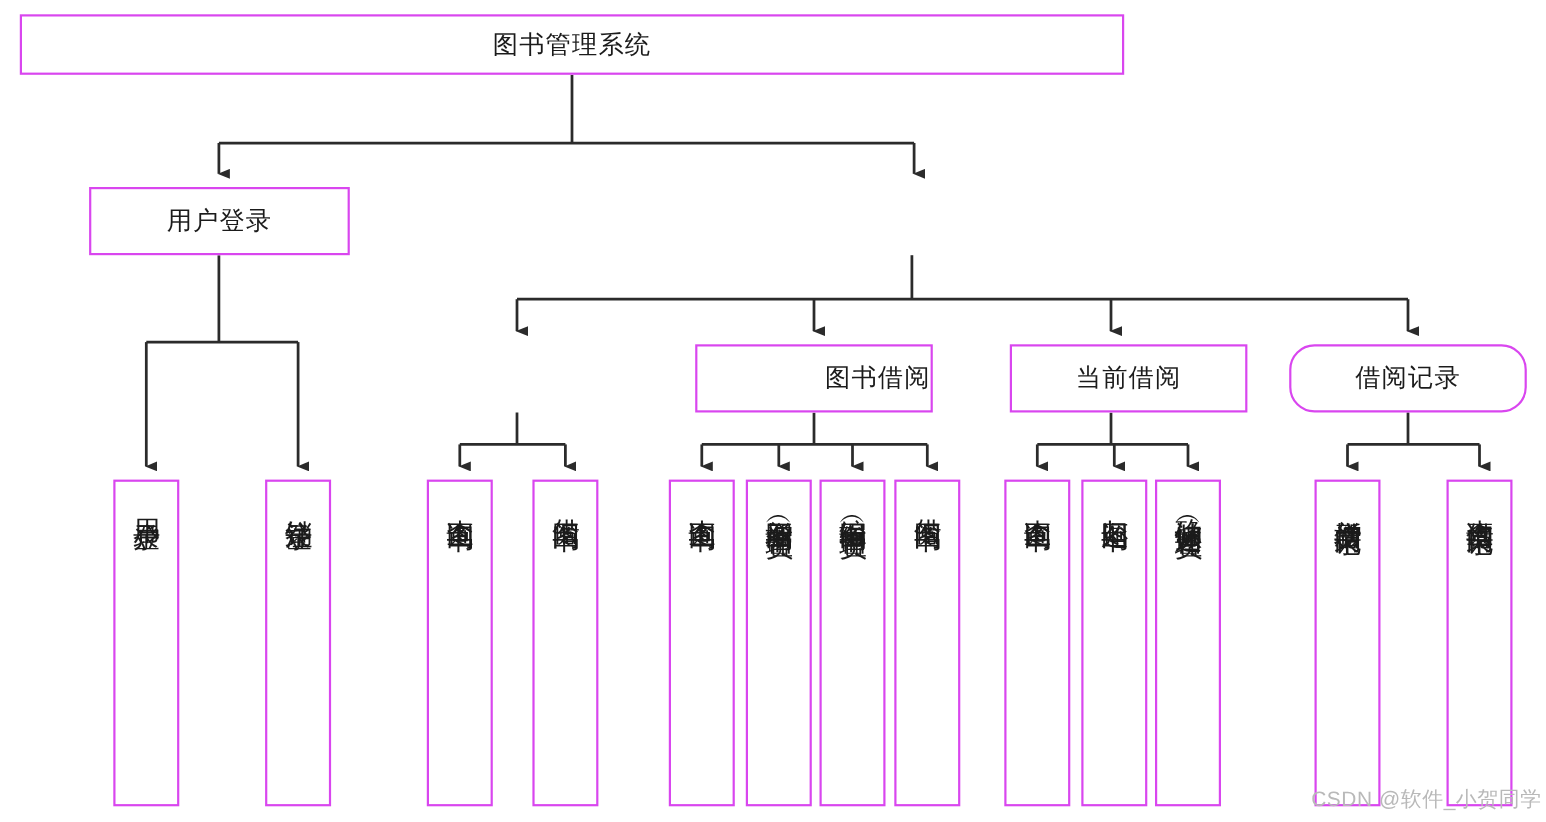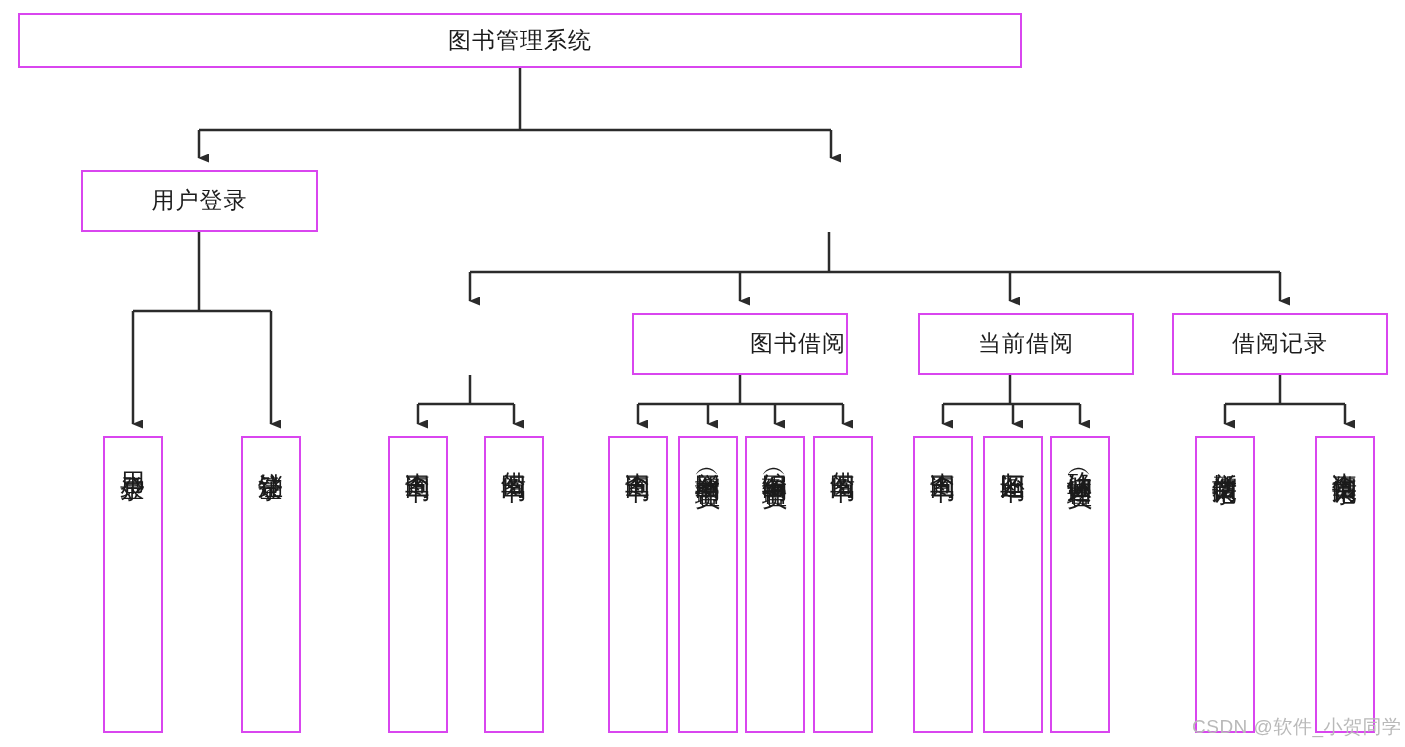--- a/index.html
+++ b/index.html
@@ -122,21 +122,21 @@
   <div class="node horiz" style="left: 81px; top: 170px; width: 237px; height: 62px;">
     <span>用户登录</span>
   </div>
 
   <div class="node horiz" style="left: 632px; top: 313px; width: 216px; height: 62px; justify-content: flex-end;">
     <span>图书借阅</span>
   </div>
   <div class="node horiz" style="left: 902px; top: 313px; width: 216px; height: 62px; margin-left: 16px;">
     <span>当前借阅</span>
   </div>
-  <div class="node horiz" style="left: 1172px; top: 313px; width: 216px; height: 62px;">
+  <div class="node horiz" style="left: 1172px; top: 313px; width: 216px; height: 62px; border-radius: 23px;">
     <span>借阅记录</span>
   </div>
 
   <div class="node vert" style="left: 103px; top: 436px; width: 60px; height: 297px;">
     <span class="vtext">用户登录</span>
   </div>
   <div class="node vert" style="left: 241px; top: 436px; width: 60px; height: 297px;">
     <span class="vtext">注销登录</span>
   </div>
   <div class="node vert" style="left: 388px; top: 436px; width: 60px; height: 297px;">

